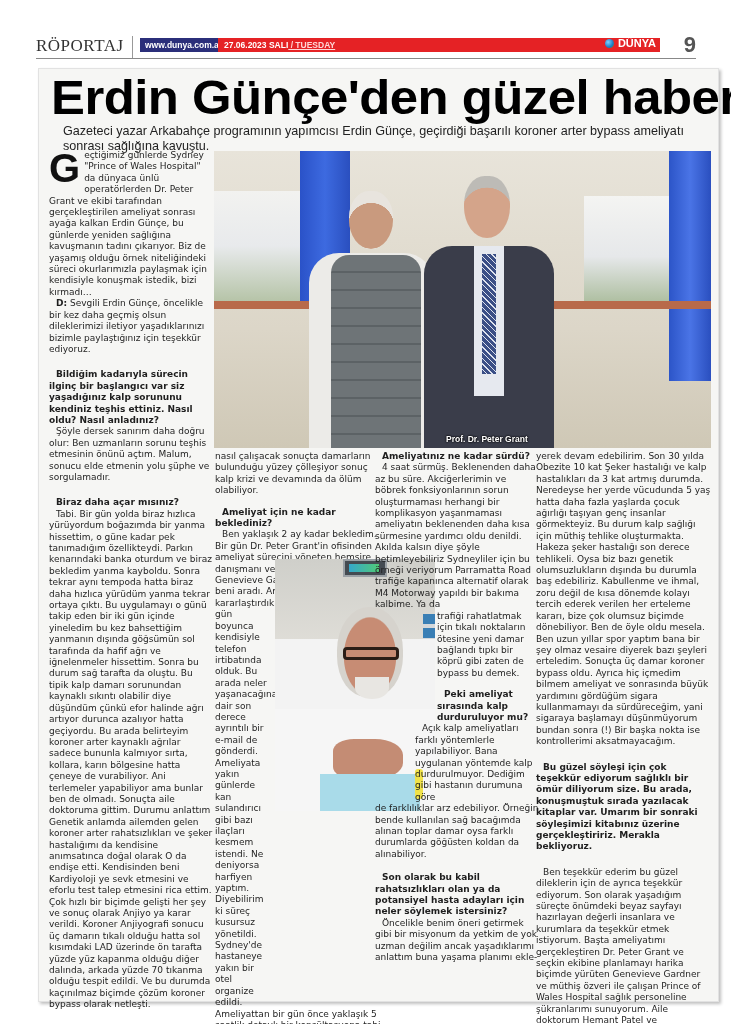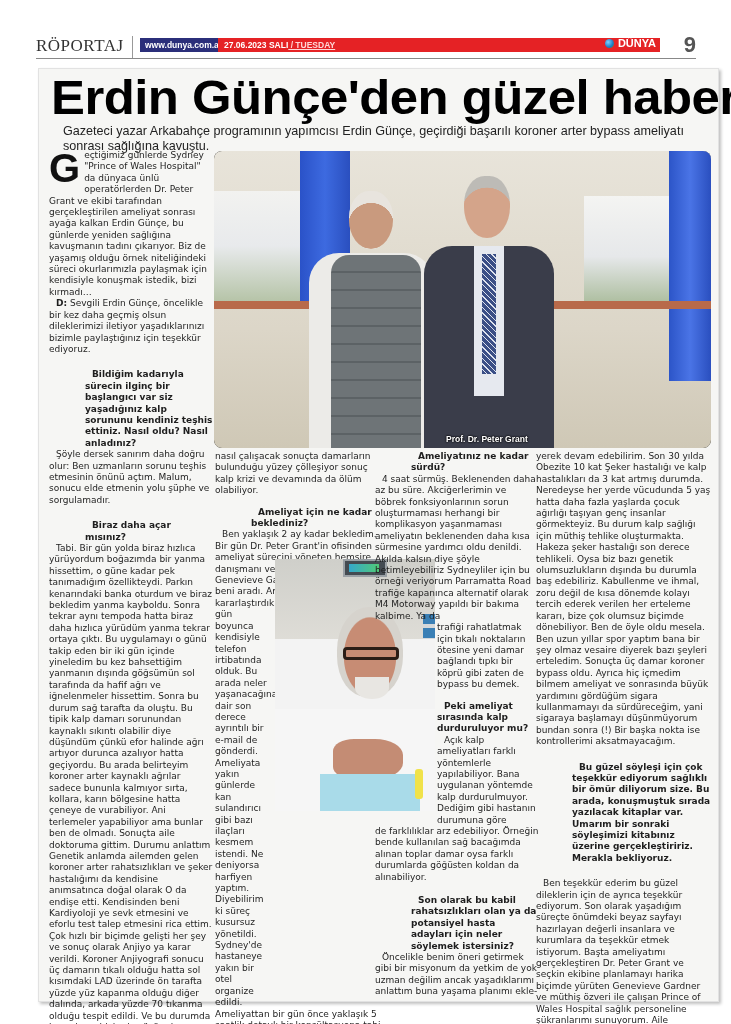--- a/index.html
+++ b/index.html
@@ -20,32 +20,32 @@
 
   
   .article { position: absolute; left: 38px; top: 68px; width: 681px; height: 934px; background: #f6f6f4; box-shadow: 2px 2px 3px rgba(0,0,0,0.25); border: 1px solid #e2e2e2; }
 
   .headline { position: absolute; left: 12px; top: 2px; font-family: "Liberation Sans", sans-serif; font-weight: bold; font-size: 48px; letter-spacing: -0.5px; color: #000; line-height: 54px; white-space: nowrap; transform: scaleX(1.06); transform-origin: left center; }
   .deck { position: absolute; left: 24px; top: 55px; width: 650px; font-family: "Liberation Sans", sans-serif; font-size: 12.6px; line-height: 15px; color: #222; }
 
   .col { position: absolute; font-size: 9px; line-height: 11.4px; color: #1e1e1e; }
   .col p { text-indent: 7px; }
   .col p.noindent { text-indent: 0; }
-  .col .q { font-weight: bold; margin-top: 9px; text-indent: 7px; margin-left: 36px; }
+  .col .q { font-weight: bold; margin-top: 9px; text-indent: 7px; }
   .col .q + p { margin-top: 0; }
   .dropcap { float: left; font-family: "Liberation Sans", sans-serif; font-weight: bold; font-size: 40px; line-height: 34px; margin: 1px 4px 0 0; color: #111; }
   .bold { font-weight: bold; }
 
   .c1 { left: 10px; top: 81px; width: 165px; }
   .c2 { left: 176px; top: 382px; width: 168px; }
   .c3 { left: 336px; top: 382px; width: 164px; }
   .c4 { left: 497px; top: 382px; width: 175px; }
 
   
-  .photo-main { position: absolute; left: 175px; top: 82px; width: 497px; height: 297px; overflow: hidden; background: #000000; border-radius: 8px; }
+  .photo-main { position: absolute; left: 175px; top: 82px; width: 497px; height: 297px; overflow: hidden; background: #000000; }
   .photo-main .wall { position:absolute; inset:0; background: linear-gradient(180deg,#e8e4da 0%, #dcd6c8 60%, #cfc8b6 100%); }
   .photo-main .window-l { position:absolute; left:0; top:40px; width:100px; height:110px; background: linear-gradient(180deg,#f2f2f0 0%, #e8eaec 50%, #b6c4a8 100%); }
   .photo-main .window-r { position:absolute; left:370px; top:45px; width:100px; height:110px; background: linear-gradient(180deg,#f4f4f2 0%, #e6e8ea 55%, #a9bb9a 100%); }
   .photo-main .curtain-l { position:absolute; left:86px; top:0; width:50px; height:150px; background: linear-gradient(90deg,#2a52c8,#3d6ae0,#2a4fbf); }
   .photo-main .curtain-r { position:absolute; left:455px; top:0; width:42px; height:230px; background: linear-gradient(90deg,#2c55c8,#4a74e6,#2a4fbf); }
   .photo-main .sill { position:absolute; left:0; top:150px; width:497px; height:8px; background:#b86a4a; }
   .photo-main .person1 { position:absolute; left:95px; top:40px; width:125px; height:260px; }
   .photo-main .person1 .head { position:absolute; left:40px; top:0; width:44px; height:58px; border-radius:45% 45% 50% 50%; background: radial-gradient(circle at 50% 60%, #c99a7e 55%, #e8e4de 56%); }
   .photo-main .person1 .shirt { position:absolute; left:0; top:62px; width:125px; height:200px; background:#ecebe8; border-radius: 30px 30px 0 0; }
   .photo-main .person1 .vest { position:absolute; left:22px; top:64px; width:90px; height:200px; background: repeating-linear-gradient(180deg,#6e7477 0 16px,#5c6265 16px 18px); border-radius: 18px 18px 0 0; }
@@ -145,21 +145,21 @@
     <div class="hand"></div>
     <div class="towel"></div>
     <div class="band"></div>
   </div>
 
   <div class="col c3">
     <p class="q" style="margin-top:0">Ameliyatınız ne kadar sürdü?</p>
     <p>4 saat sürmüş. Beklenenden daha az bu süre. Akciğerlerimin ve böbrek fonksiyonlarının sorun oluşturmaması herhangi bir komplikasyon yaşanmaması ameliyatın beklenenden daha kısa sürmesine yardımcı oldu denildi. Akılda kalsın diye şöyle betimleyebiliriz Sydneyliler için bu örneği veriyorum Parramatta Road trafiğe kapanınca alternatif olarak M4 Motorway yapıldı bir bakıma kalbime. Ya da</p>
     <p class="noindent" style="margin-left:62px">trafiği rahatlatmak için tıkalı noktaların ötesine yeni damar bağlandı tıpkı bir köprü gibi zaten de bypass bu demek.</p>
     <p class="q" style="margin-left:62px; margin-top:10px">Peki ameliyat sırasında kalp durduruluyor mu?</p>
-    <p style="margin-left:62px">Açık kalp ameliyatları farklı yöntemlerle yapılabiliyor. Bana uygulanan yöntemde kalp durdurulmuyor. Dediğim gibi hastanın durumuna göre</p>
+    <p style="margin-left:40px">Açık kalp ameliyatları farklı yöntemlerle yapılabiliyor. Bana uygulanan yöntemde kalp durdurulmuyor. Dediğim gibi hastanın durumuna göre</p>
     <p class="noindent">de farklılıklar arz edebiliyor. Örneğin bende kullanılan sağ bacağımda alınan toplar damar oysa farklı durumlarda göğüsten koldan da alınabiliyor.</p>
     <p class="q" style="margin-top:12px">Son olarak bu kabil rahatsızlıkları olan ya da potansiyel hasta adayları için neler söylemek istersiniz?</p>
     <p>Öncelikle benim öneri getirmek gibi bir misyonum da yetkim de yok uzman değilim ancak yaşadıklarımı anlattım buna yaşama planımı ekle-</p>
   </div>
 
   <div class="col c4">
     <p class="noindent">yerek devam edebilirim. Son 30 yılda Obezite 10 kat Şeker hastalığı ve kalp hastalıkları da 3 kat artmış durumda. Neredeyse her yerde vücudunda 5 yaş hatta daha fazla yaşlarda çocuk ağırlığı taşıyan genç insanlar görmekteyiz. Bu durum kalp sağlığı için müthiş tehlike oluşturmakta. Hakeza şeker hastalığı son derece tehlikeli. Oysa biz bazı genetik olumsuzlukların dışında bu durumla baş edebiliriz. Kabullenme ve ihmal, zoru değil de kısa dönemde kolayı tercih ederek verilen her erteleme kararı, bize çok olumsuz biçimde dönebiliyor. Ben de öyle oldu mesela. Ben uzun yıllar spor yaptım bana bir şey olmaz vesaire diyerek bazı şeyleri erteledim. Sonuçta üç damar koroner bypass oldu. Ayrıca hiç içmedim bilmem ameliyat ve sonrasında büyük yardımını gördüğüm sigara kullanmamayı da sürdüreceğim, yani sigaraya başlamayı düşünmüyorum bundan sonra (!) Bir başka nokta ise kontrollerimi aksatmayacağım.</p>
     <p class="q" style="margin-top:14px">Bu güzel söyleşi için çok teşekkür ediyorum sağlıklı bir ömür diliyorum size. Bu arada, konuşmuştuk sırada yazılacak kitaplar var. Umarım bir sonraki söyleşimizi kitabınız üzerine gerçekleştiririz. Merakla bekliyoruz.</p>
     <p style="margin-top:14px">Ben teşekkür ederim bu güzel dileklerin için de ayrıca teşekkür ediyorum. Son olarak yaşadığım süreçte önümdeki beyaz sayfayı hazırlayan değerli insanlara ve kurumlara da teşekkür etmek istiyorum. Başta ameliyatımı gerçekleştiren Dr. Peter Grant ve seçkin ekibine planlamayı harika biçimde yürüten Genevieve Gardner ve müthiş özveri ile çalışan Prince of Wales Hospital sağlık personeline şükranlarımı sunuyorum.  Aile doktorum Hemant Patel ve Kardiyolojist Dr. Ben Lambert'e de teşekkürlerimi sunuyorum. İyi ki varlar…</p>
 

